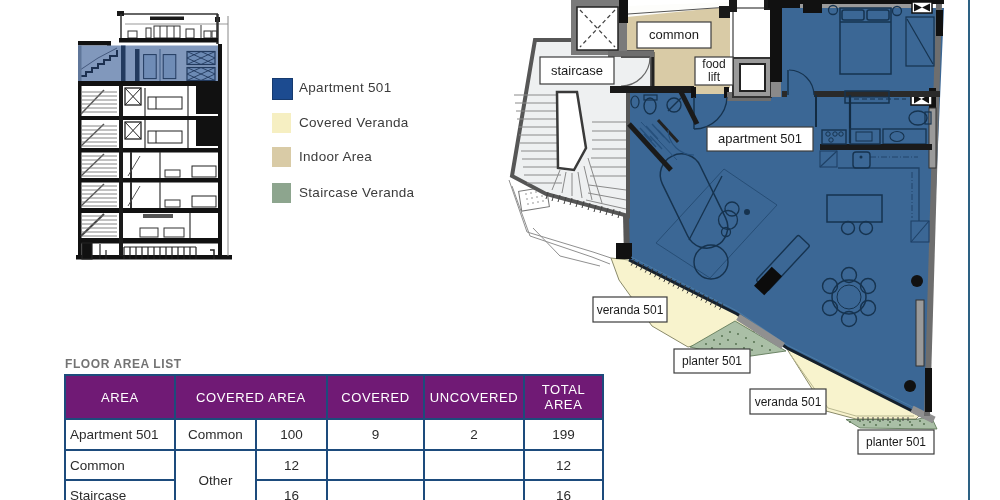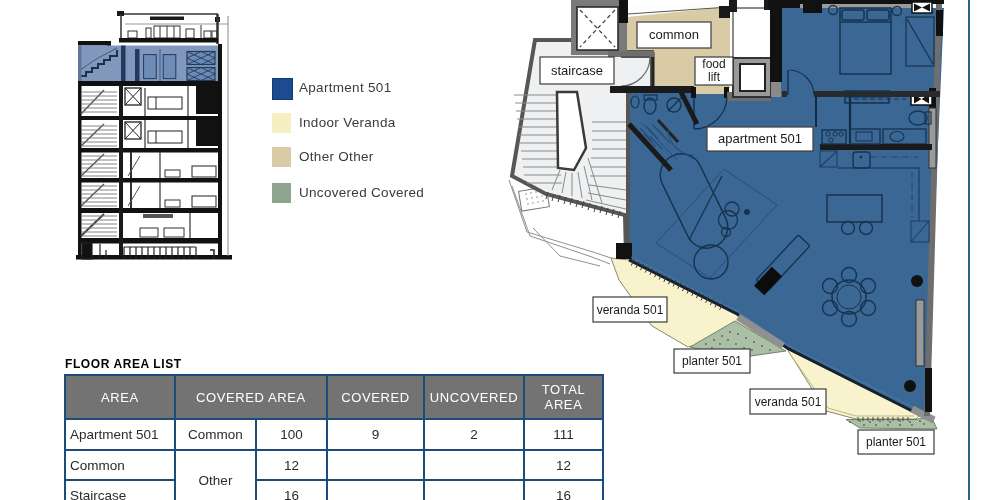--- a/index.html
+++ b/index.html
@@ -184,62 +184,62 @@
 </g>
 </svg>
 
 <div class="legend-item" style="top:78px">
       <div class="lsq" style="background:#1c4b90;border:1px solid #163a6e"></div>
       <div class="ltx">Apartment 501</div>
     </div>
 
 <div class="legend-item" style="top:113px">
       <div class="lsq" style="background:#f6efc2"></div>
-      <div class="ltx">Indoor Veranda</div>
+      <div class="ltx">Covered Veranda</div>
     </div>
 
 <div class="legend-item" style="top:147px">
       <div class="lsq" style="background:#d9cba6"></div>
-      <div class="ltx">Other Other</div>
+      <div class="ltx">Indoor Area</div>
     </div>
 
 <div class="legend-item" style="top:183px">
       <div class="lsq" style="background:#8da58e"></div>
-      <div class="ltx">Uncovered Covered</div>
+      <div class="ltx">Staircase Veranda</div>
     </div>
 
-<div class="abs" style="left:65px;top:357px;font-size:12px;font-weight:bold;color:#000000;letter-spacing:0.6px">FLOOR AREA LIST</div>
+<div class="abs" style="left:65px;top:357px;font-size:12px;font-weight:bold;color:#737373;letter-spacing:0.6px">FLOOR AREA LIST</div>
 
 <div class="abs" style="left:64px;top:374px;">
 <table class="fa" style="width:539px">
 <colgroup>
           <col style="width:110px">
           <col style="width:81px">
           <col style="width:71px">
           <col style="width:97px">
           <col style="width:100px">
           <col style="width:79px">
         </colgroup>
 
 <tbody>
-          <tr style="background:#737373;color:#fff;height:44px;font-size:13px;letter-spacing:0.6px;text-align:center">
+          <tr style="background:#701a75;color:#fff;height:44px;font-size:13px;letter-spacing:0.6px;text-align:center">
 <td>AREA</td>
             <td colspan="2">COVERED AREA</td>
             <td>COVERED</td>
             <td>UNCOVERED</td>
             <td>TOTAL<br>AREA</td>
           </tr>
 
 <tr style="height:31px;font-size:13.5px;color:#2b2b2b;text-align:center">
 <td style="text-align:left;padding-left:4px">Apartment 501</td>
             <td>Common</td>
             <td>100</td>
             <td>9</td>
             <td>2</td>
-            <td>111</td>
+            <td>199</td>
           </tr>
 
 <tr style="height:30px;font-size:13.5px;color:#2b2b2b;text-align:center">
 <td style="text-align:left;padding-left:4px">Common</td>
             <td rowspan="2">Other</td>
             <td>12</td>
             <td></td>
             <td></td>
             <td>12</td>
           </tr>

